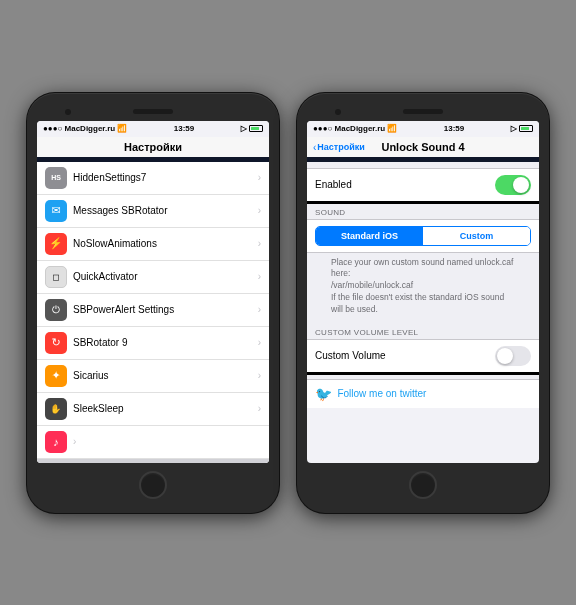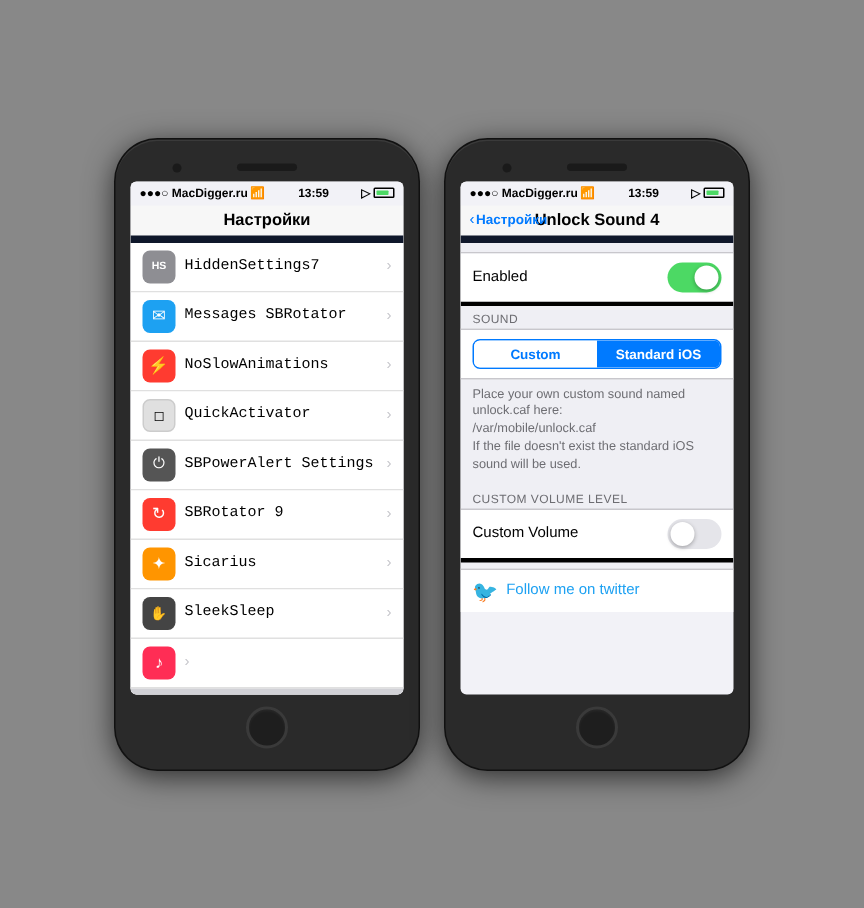--- a/index.html
+++ b/index.html
@@ -14,21 +14,21 @@
     }
     .phones-container {
       display: flex;
       gap: 18px;
       align-items: center;
       padding: 10px;
     }
 
     
     .phone {
-      width: 202px;
+      width: 252px;
       height: 420px;
       background: #2a2a2a;
       border-radius: 28px;
       padding: 10px;
       box-shadow: 0 0 0 1px #111, 0 4px 20px rgba(0,0,0,0.7), inset 0 1px 0 rgba(255,255,255,0.08);
       display: flex;
       flex-direction: column;
       align-items: flex-start;
     }
     .phone-top-bar {
@@ -161,21 +161,20 @@
       display: flex;
       align-items: center;
       justify-content: center;
       font-size: 11px;
       flex-shrink: 0;
       color: #fff;
     }
     .settings-item-label {
       flex: 1;
       font-size: 10px;
-      font-family: Liberation Mono, monospace;
     }
     .settings-chevron {
       color: #c7c7cc;
       font-size: 10px;
     }
 
     
     .detail-screen {
       background: #efeff4;
       flex: 1;
@@ -250,21 +249,21 @@
       font-weight: 600;
       cursor: pointer;
     }
     .seg-btn.active { background: #007aff; color: #fff; }
     .seg-btn.inactive { background: #fff; color: #007aff; }
 
     
     .info-text {
       font-size: 8.5px;
       color: #6d6d72;
-      padding: 4px 8px;
+      padding: 4px 24px;
       line-height: 1.4;
     }
 
     
     .slider-container {
       padding: 4px 8px;
       position: relative;
     }
     .slider-track {
       height: 3px;
@@ -450,22 +449,22 @@
                 <div class="toggle-thumb"></div>
               </div>
             </div>
           </div>
         </div>
 
         <div class="section-group">
           <div class="section-header">SOUND</div>
           <div style="background:#fff; border-top:1px solid #c8c7cc; border-bottom:1px solid #c8c7cc;">
             <div class="segmented-control">
+              <div class="seg-btn active">Standard iOS</div>
               <div class="seg-btn inactive">Custom</div>
-              <div class="seg-btn active">Standard iOS</div>
             </div>
           </div>
           <div class="info-text">Place your own custom sound named unlock.caf here:<br>/var/mobile/unlock.caf<br>If the file doesn't exist the standard iOS sound will be used.</div>
         </div>
 
         <div class="section-group">
           <div class="section-header">CUSTOM VOLUME LEVEL</div>
           <div class="section-body">
             <div class="detail-row">
               <span class="detail-row-label">Custom Volume</span>

